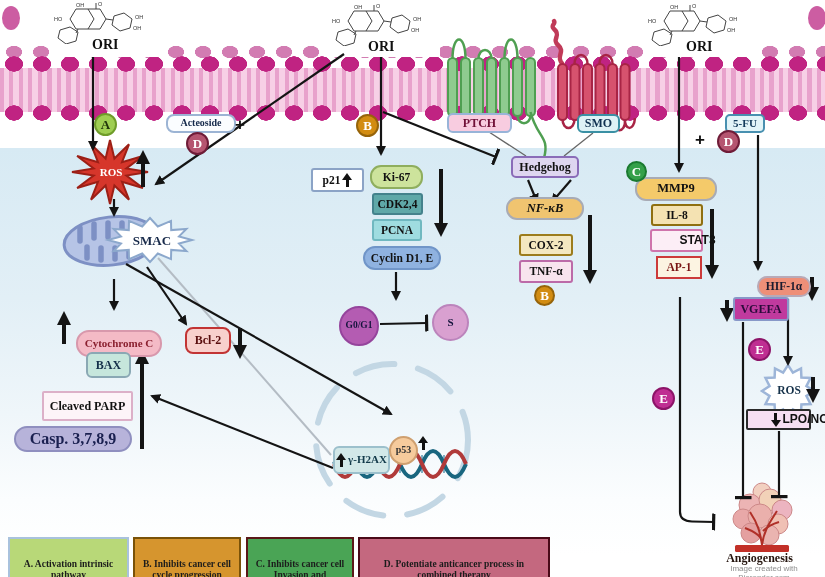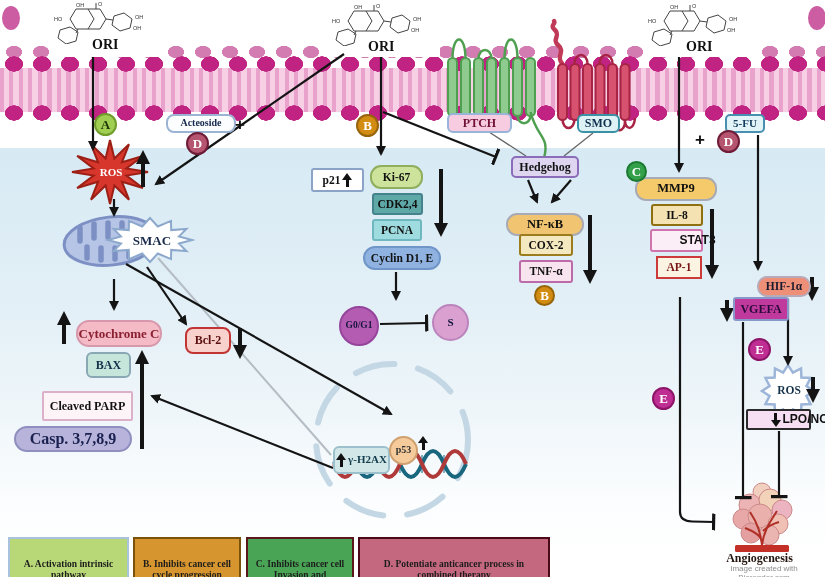--- a/index.html
+++ b/index.html
@@ -310,39 +310,39 @@
 
   <div class="bdg bdgA" style="left:94px;top:113px;">A</div>
   <div class="bdg bdgD" style="left:186px;top:132px;">D</div>
   <div class="bdg bdgB" style="left:356px;top:114px;">B</div>
   <div class="bdg bdgB" style="left:534px;top:285px;width:21px;height:21px;">B</div>
   <div class="bdg bdgC" style="left:626px;top:161px;width:21px;height:21px;">C</div>
   <div class="bdg bdgD" style="left:717px;top:130px;">D</div>
   <div class="bdg bdgE" style="left:652px;top:387px;">E</div>
   <div class="bdg bdgE" style="left:748px;top:338px;">E</div>
 
-  <div class="nd" style="left:76px;top:320px;width:86px;height:27px;background:#f4bac6;border-color:#d898ac;border-radius:13px;color:#8a2030;font-size:13px;">Cytochrome C</div>
+  <div class="nd" style="left:76px;top:330px;width:86px;height:27px;background:#f4bac6;border-color:#d898ac;border-radius:13px;color:#8a2030;font-size:11px;">Cytochrome C</div>
   <div class="nd" style="left:185px;top:327px;width:46px;height:27px;background:#f8d0cc;border-color:#c23434;border-radius:8px;color:#5a0f0f;font-size:12px;">Bcl-2</div>
   <div class="nd" style="left:86px;top:352px;width:45px;height:26px;background:#c6e6dc;border-color:#8aa8b4;border-radius:6px;color:#15304a;font-size:12px;">BAX</div>
   <div class="nd" style="left:42px;top:391px;width:91px;height:30px;background:#fdf4f8;border-color:#dcb0c8;border-radius:2px;color:#111;font-size:12px;">Cleaved PARP</div>
   <div class="nd" style="left:14px;top:426px;width:118px;height:26px;background:#b7b3da;border-color:#8f8fbf;border-radius:13px;color:#1a2050;font-size:16px;">Casp. 3,7,8,9</div>
 
   <div class="nd" style="left:311px;top:168px;width:53px;height:24px;background:#fff;border-color:#8ba3c6;">
     <span>p21</span>
       <span class="ar up"></span>
   </div>
   <div class="nd" style="left:370px;top:165px;width:53px;height:24px;background:#cde39c;border-color:#8fae5e;border-radius:11px;">Ki-67</div>
   <div class="nd" style="left:372px;top:193px;width:51px;height:22px;background:#5fa8a8;border-color:#44828c;">CDK2,4</div>
   <div class="nd" style="left:372px;top:219px;width:50px;height:22px;background:#9fdce0;border-color:#70b8c0;">PCNA</div>
   <div class="nd" style="left:363px;top:246px;width:78px;height:24px;background:#8fb2e0;border-color:#7095c8;border-radius:12px;">Cyclin D1, E</div>
   <div class="nd" style="left:339px;top:306px;width:40px;height:40px;background:#b45cb2;border-color:#95449c;border-radius:50%;color:#14143c;font-size:9.5px;">G0/G1</div>
   <div class="nd" style="left:432px;top:304px;width:37px;height:37px;background:#d9a0d0;border-color:#bc84bc;border-radius:50%;color:#14143c;font-size:11px;">S</div>
 
   <div class="nd" style="left:511px;top:156px;width:68px;height:22px;background:#ded6f0;border-color:#8a6cb8;border-radius:5px;font-size:12px;">Hedgehog</div>
-  <div class="nd" style="left:506px;top:213px;width:78px;height:23px;background:#f0c470;border-color:#a8abb5;border-radius:11px;font-size:12.5px;">NF-κB</div>
+  <div class="nd" style="left:506px;top:197px;width:78px;height:23px;background:#f0c470;border-color:#a8abb5;border-radius:11px;font-size:12.5px;font-style:italic;">NF-κB</div>
   <div class="nd" style="left:519px;top:234px;width:54px;height:22px;background:#f4e8c0;border-color:#9c7c1c;">COX-2</div>
   <div class="nd" style="left:519px;top:260px;width:54px;height:23px;background:#f8e4ee;border-color:#bc6aa8;">TNF-α</div>
 
   <div class="nd" style="left:635px;top:177px;width:82px;height:24px;background:#f4ca6a;border-color:#a8abb5;border-radius:11px;font-size:12.5px;">MMP9</div>
   <div class="nd" style="left:651px;top:204px;width:52px;height:22px;background:#f4e2b2;border-color:#8f6f10;">IL-8</div>
   <div class="nd sans" style="left:650px;top:229px;width:53px;height:23px;background:#fceef6;border-color:#cf74ac;font-size:12px;">STAT3</div>
   <div class="nd" style="left:656px;top:256px;width:46px;height:23px;background:#fcf4e2;border-color:#cc3a3a;border-radius:0;color:#7a1515;">AP-1</div>
 
   <div class="nd" style="left:757px;top:276px;width:54px;height:21px;background:#ee8f78;border-color:#b8aab8;border-radius:10px;color:#1a1a2e;">HIF-1α</div>
   <div class="nd" style="left:733px;top:297px;width:56px;height:24px;background:#c03a9e;border-color:#8898c8;color:#2a0a3a;font-size:12px;">VGEFA</div>

